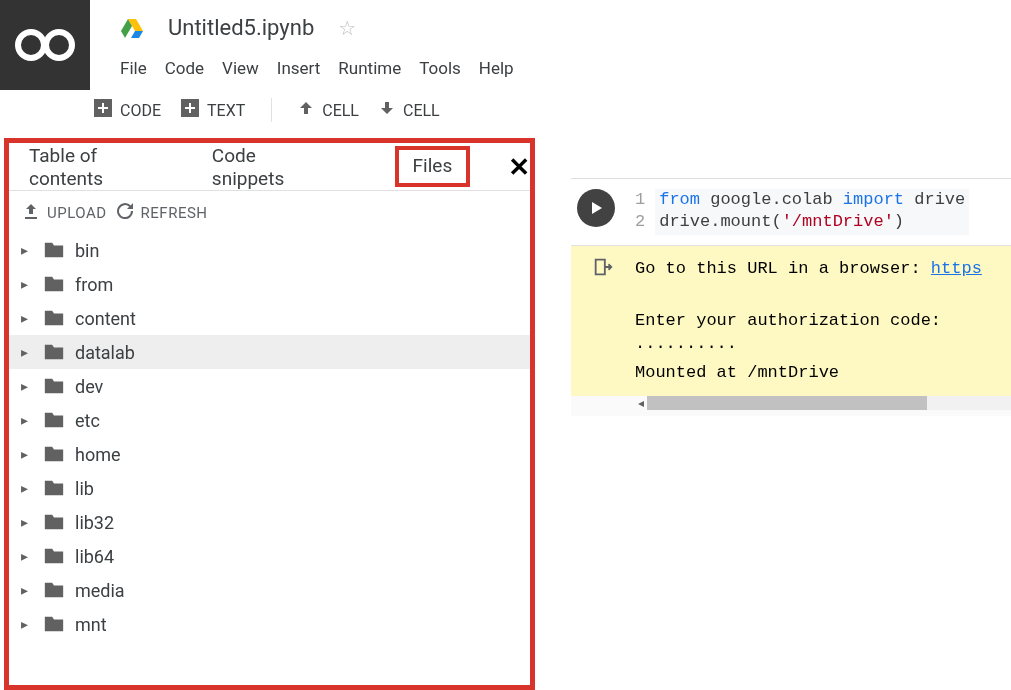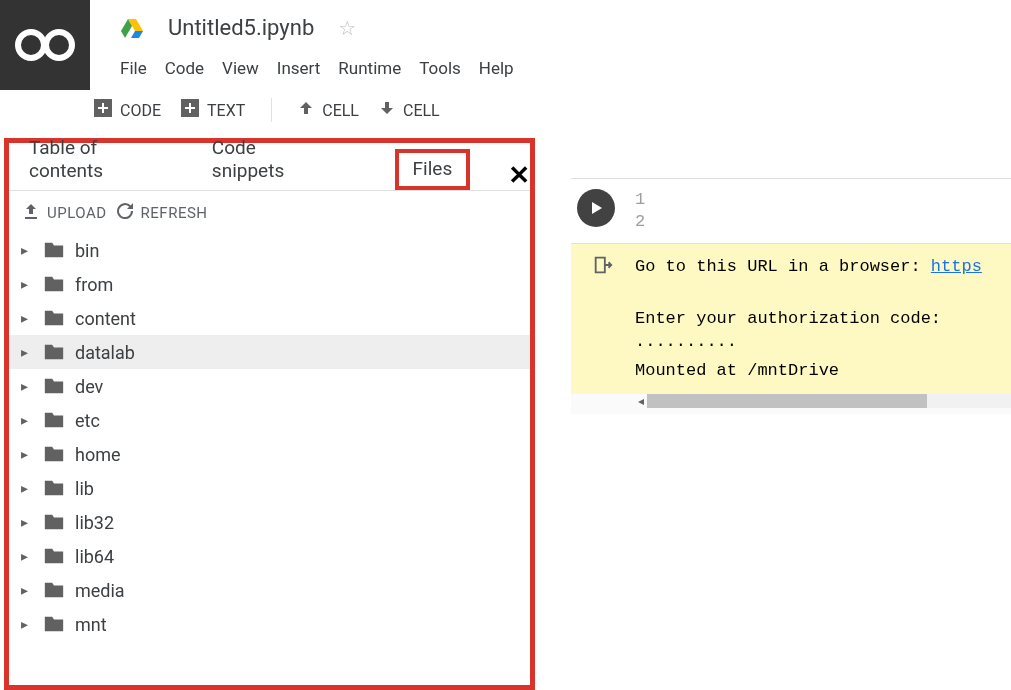--- a/index.html
+++ b/index.html
@@ -82,21 +82,21 @@
     border: 5px solid #d9342b;
     margin-left: 4px;
     margin-top: 0;
     width: 532px;
     height: 552px;
     position: relative;
     background: #fff;
   }
   .side-tabs {
     display: flex;
-    align-items: flex-end;
+    align-items: center;
     border-bottom: 1px solid #e0e0e0;
     height: 48px;
     padding-left: 20px;
     gap: 46px;
     position: relative;
   }
   .side-tab {
     font-size: 19px;
     color: #3c4043;
     cursor:pointer;
@@ -435,20 +435,22 @@
 
   <div class="notebook-area">
     <div class="cell">
       <div class="code-row">
         <div class="run-btn">
           <svg viewBox="0 0 16 16">
               <path d="M4 2v12l10-6z"></path>
             </svg>
         </div>
         <div class="code-gutter">1<br>2</div>
+        <div class="code-text"><span class="kw-from">from</span><span> google.colab </span><span class="kw-import">import</span><span> drive</span>
+<span>drive.mount(</span><span class="kw-str">'/mntDrive'</span><span>)</span></div>
       </div>
       <div class="cell-output">
         <div class="out-gutter">
           <svg viewBox="0 0 24 24">
               <path fill="none" stroke="#5f6368" stroke-width="2" d="M4 4h10v16H4zM14 12h6M18 9l3 3-3 3"></path>
             </svg>
         </div>
         <div class="out-text"><span>Go to this URL in a browser: </span><span class="out-link">https</span>
 <span></span>
 <span>Enter your authorization code:</span>

